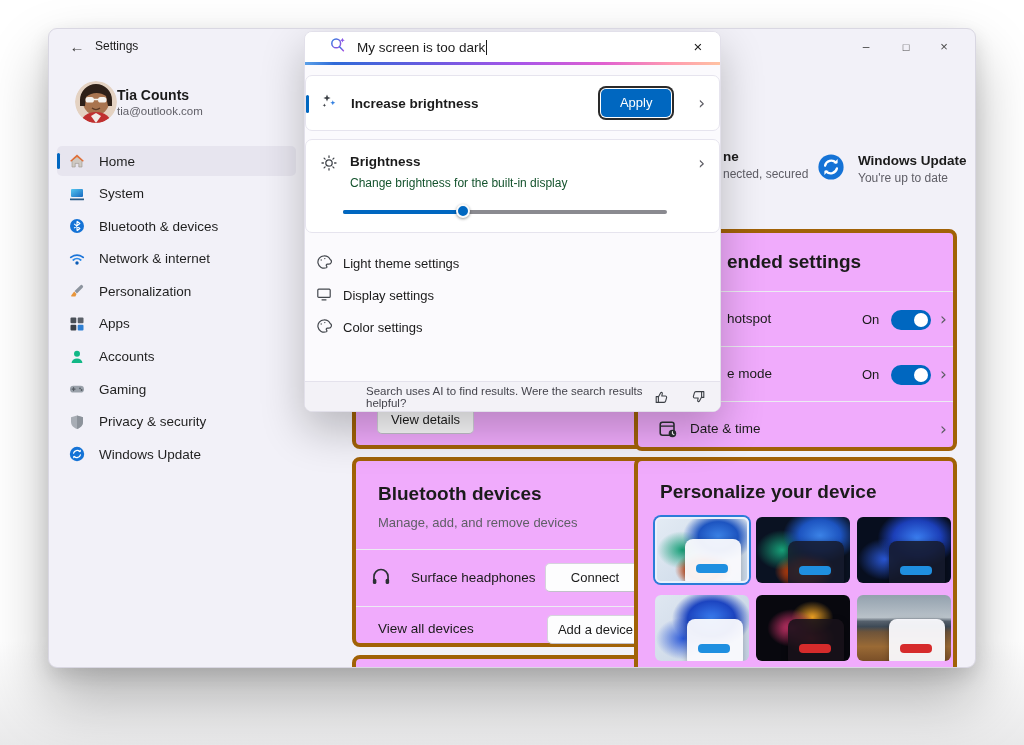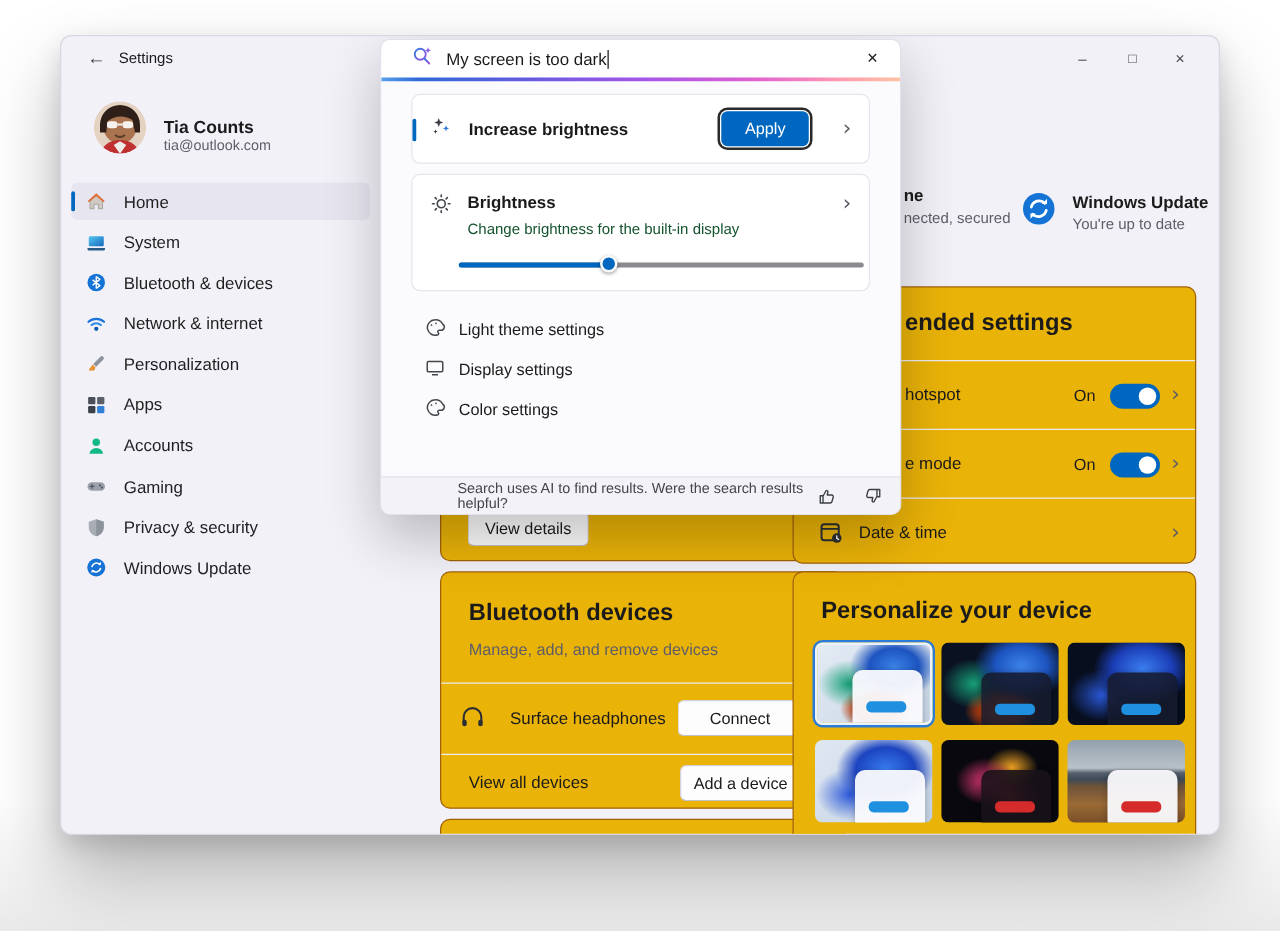--- a/index.html
+++ b/index.html
@@ -12,41 +12,41 @@
     box-shadow:0 30px 60px rgba(0,0,0,.28), 0 8px 20px rgba(0,0,0,.12); overflow:hidden; }
 
   .titlebar { position:absolute; left:0; top:0; width:100%; height:36px; }
   .back { position:absolute; left:16px; top:7px; width:24px; height:22px; text-align:center; line-height:22px; font-size:15px; color:#3a3a3a; border-radius:4px; }
   .tb-title { position:absolute; left:46px; top:10px; font-size:12px; color:#1b1b1b; }
   .winctl { position:absolute; top:6px; width:26px; height:24px; text-align:center; line-height:24px; color:#4a4a4a; font-size:12px; }
   .ctl-min { right:96px; } .ctl-max { right:56px; font-size:11px; } .ctl-close { right:18px; font-size:13px; }
 
   
   .sidebar { position:absolute; left:0; top:36px; width:255px; bottom:0; }
-  .profile { position:absolute; left:26px; top:16px; display:flex; align-items:flex-end; gap:14px; }
+  .profile { position:absolute; left:26px; top:16px; display:flex; align-items:center; }
   .avatar { width:42px; height:42px; border-radius:50%; overflow:hidden; flex:none; }
   .p-name { font-size:14px; font-weight:bold; color:#1b1b1b; }
   .p-mail { font-size:11.5px; color:#5f5e66; margin-top:2px; }
   .nav { position:absolute; left:8px; right:8px; top:81px; }
   .nav-item { position:relative; height:30px; margin-bottom:2.6px; border-radius:5px; display:flex; align-items:center; gap:14px; padding-left:12px; cursor:default; }
   .nav-item.selected { background:#e7e5ef; }
   .nav-item.selected::before { content:""; position:absolute; left:0; top:7px; width:3px; height:16px; border-radius:2px; background:#0067c0; }
   .nav-icon { width:16px; height:16px; flex:none; display:flex; }
   .nav-label { font-size:13.5px; color:#1f1f1f; }
 
   
   .main { position:absolute; left:255px; top:36px; right:0; bottom:0; }
   .hdr-net { position:absolute; left:419px; top:84px; }
   .hdr-net .l1 { font-size:13.5px; font-weight:bold; color:#1b1b1b; }
   .hdr-net .l2 { font-size:12px; color:#5f5e66; margin-top:3px; }
   .hdr-wu { position:absolute; left:513px; top:88px; display:flex; gap:13px; align-items:center; }
   .hdr-wu .t { font-size:13.5px; font-weight:bold; color:#1b1b1b; }
   .hdr-wu .s { font-size:12px; color:#5f5e66; margin-top:3px; }
 
-  .card { position:absolute; background:#eab308; border:1px solid #a16207; border-radius:8px; }
+  .card { position:absolute; background:#f0abfc; border:4px solid #a16207; border-radius:8px; }
   .card-l1 { left:48px; top:164px; width:324px; height:220px; }
   .btn { display:inline-block; background:#fdfdfe; border:1px solid #d5d3dd; border-bottom-color:#c2c0ca; border-radius:5px; font-size:13px; color:#1b1b1b; text-align:center; }
   .view-details { position:absolute; left:21px; bottom:11px; width:97px; height:28px; line-height:26px; }
 
   .card-bt { left:48px; top:392px; width:324px; height:190px; }
   .bt-title { position:absolute; left:22px; top:22px; font-size:19px; font-weight:bold; color:#1b1b1b; }
   .bt-sub { position:absolute; left:22px; top:54px; font-size:13px; color:#5f5e66; }
   .bt-div { position:absolute; left:0; right:0; top:88px; height:1px; background:#ececf2; }
   .bt-row1 { position:absolute; left:0; right:0; top:89px; height:55px; }
   .bt-row2 { position:absolute; left:0; right:0; top:145px; height:45px; border-top:1px solid #ececf2; }
@@ -92,21 +92,21 @@
   .t-flower { background:radial-gradient(40% 44% at 38% 50%,#e83a78 0%,transparent 65%),radial-gradient(36% 40% at 60% 34%,#f5a623 0%,transparent 62%),radial-gradient(40% 40% at 58% 66%,#d03038 0%,transparent 64%),#08080e; }
   .t-scape { background:linear-gradient(#93a1ae 0%,#b9c2c9 34%,#55606c 40%,#3e4a56 48%,#6e543a 56%,#9a6a35 78%,#7a4f28 100%); }
 
   
   .overlay { position:absolute; left:255px; top:2px; width:417px; height:381px; background:#fbfafd; border:1px solid #e2e0ea; border-radius:8px; box-shadow:0 18px 44px rgba(0,0,0,.24); overflow:hidden; z-index:50; }
   .srow { position:absolute; left:0; top:0; right:0; height:30px; background:#fff; display:flex; align-items:center; padding:0 10px 0 24px; gap:10px; }
   .squery { font-size:13.5px; color:#1b1b1b; }
   .caret { display:inline-block; width:1px; height:15px; background:#1b1b1b; vertical-align:-3px; margin-left:1px; }
   .sclose { margin-left:auto; width:24px; height:22px; text-align:center; line-height:22px; font-size:15px; color:#1b1b1b; }
   .grad { position:absolute; left:0; right:0; top:30px; height:3px; background:linear-gradient(90deg,#5aa0e8 0%,#2f6ad8 7%,#6a5ae0 30%,#a855e8 52%,#e060d0 72%,#ff9ab0 88%,#ffc2a2 100%); }
-  .obody { position:absolute; left:0; top:33px; right:0; bottom:30px; padding:10px 24px; }
+  .obody { position:absolute; left:0; top:33px; right:0; bottom:30px; padding:10px 0; }
   .ocard { position:relative; background:#fff; border:1px solid #e6e4ee; border-radius:7px; }
   .ocard1 { height:56px; display:flex; align-items:center; padding:0 14px; gap:13px; }
   .accentbar { position:absolute; left:0; top:19px; width:3px; height:18px; border-radius:2px; background:#0067c0; }
   .oc1-title { font-size:13.5px; font-weight:bold; color:#1b1b1b; }
   .apply { margin-left:auto; width:70px; height:28px; border-radius:5px; background:#0067c0; color:#fff; font-size:13px; line-height:28px; text-align:center; box-shadow:0 0 0 1px #fff, 0 0 0 3px #2a2a2a; }
   .oc1-chev { margin-left:14px; }
   .ocard2 { height:94px; margin-top:8px; }
   .oc2-head { position:absolute; left:14px; top:14px; display:flex; gap:12px; }
   .oc2-title { font-size:13.5px; font-weight:bold; color:#1b1b1b; }
   .oc2-sub { position:absolute; left:44px; top:36px; font-size:12px; color:#14532d; }

